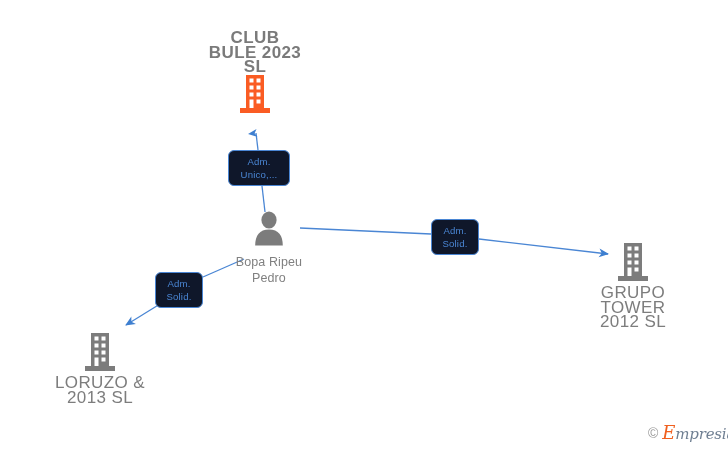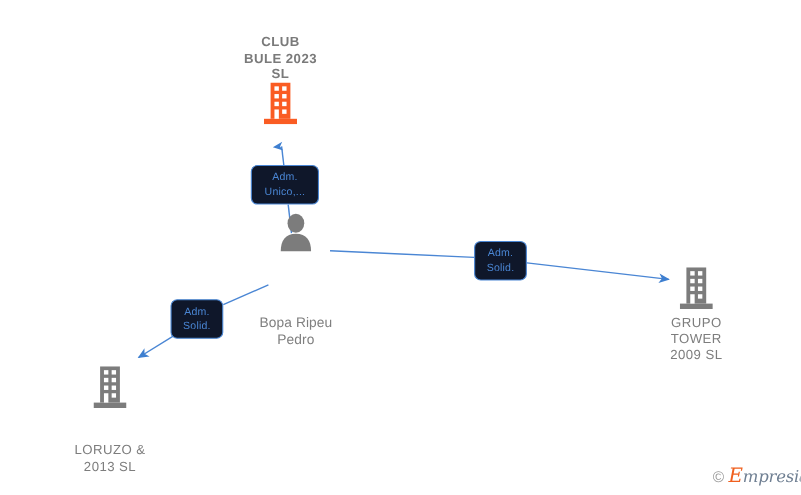--- a/index.html
+++ b/index.html
@@ -25,21 +25,21 @@
 
   
   .node {
     position: absolute;
     display: flex;
     flex-direction: column;
     align-items: center;
     width: 140px;
   }
   .node-label {
-    font-size: 12px;
+    font-size: 17px;
     line-height: 14.5px;
     color: #7d7d7d;
     text-align: center;
     letter-spacing: .4px;
     white-space: pre-line;
   }
   .node-label.bold {
     font-weight: bold;
     color: #7a7a7a;
   }
@@ -47,34 +47,33 @@
     margin-top: 5px;
   }
   .icon-wrap {
     display: block;
     line-height: 0;
   }
 
   
   #node-person {
     left: 199px;
-    top: 192px;
-    gap: 48px;
+    top: 209px;
   }
   #node-person .node-label {
     font-size: 12.5px;
     line-height: 16px;
     color: #808080;
     letter-spacing: .1px;
   }
 
   
   #node-club   { left: 185px; top: 31px; }
   #node-grupo  { left: 563px; top: 243px; }
-  #node-loruzo { left: 30px;  top: 333px; gap: 26px; }
+  #node-loruzo { left: 30px;  top: 333px; }
 
   
   .chip {
     position: absolute;
     box-sizing: border-box;
     border: 1.3px solid #4a86d4;
     border-radius: 6px;
     background: #0f172a;
     color: #4a86d4;
     font-size: 9.6px;
@@ -187,21 +186,21 @@
         <rect x="9.5" y="10.5" width="4" height="4" fill="#ffffff"></rect>
         <rect x="16.5" y="10.5" width="4" height="4" fill="#ffffff"></rect>
         <rect x="9.5" y="17.5" width="4" height="4" fill="#ffffff"></rect>
         <rect x="16.5" y="17.5" width="4" height="4" fill="#ffffff"></rect>
         <rect x="9.5" y="24.5" width="4" height="8.5" fill="#ffffff"></rect>
         <rect x="16.5" y="24.5" width="4" height="4" fill="#ffffff"></rect>
       </svg>
     </span>
     <div class="node-label below">GRUPO
 TOWER
-2009  SL</div>
+2012  SL</div>
   </div>
 
   <div class="node" id="node-loruzo">
     <span class="icon-wrap">
       <svg width="30" height="38" viewBox="0 0 30 38" xmlns="http://www.w3.org/2000/svg">
         <rect x="6" y="0" width="18" height="33" fill="#7c7c7c"></rect>
         <rect x="0" y="33" width="30" height="5" fill="#7c7c7c"></rect>
         <rect x="9.5" y="3.5" width="4" height="4" fill="#ffffff"></rect>
         <rect x="16.5" y="3.5" width="4" height="4" fill="#ffffff"></rect>
         <rect x="9.5" y="10.5" width="4" height="4" fill="#ffffff"></rect>

